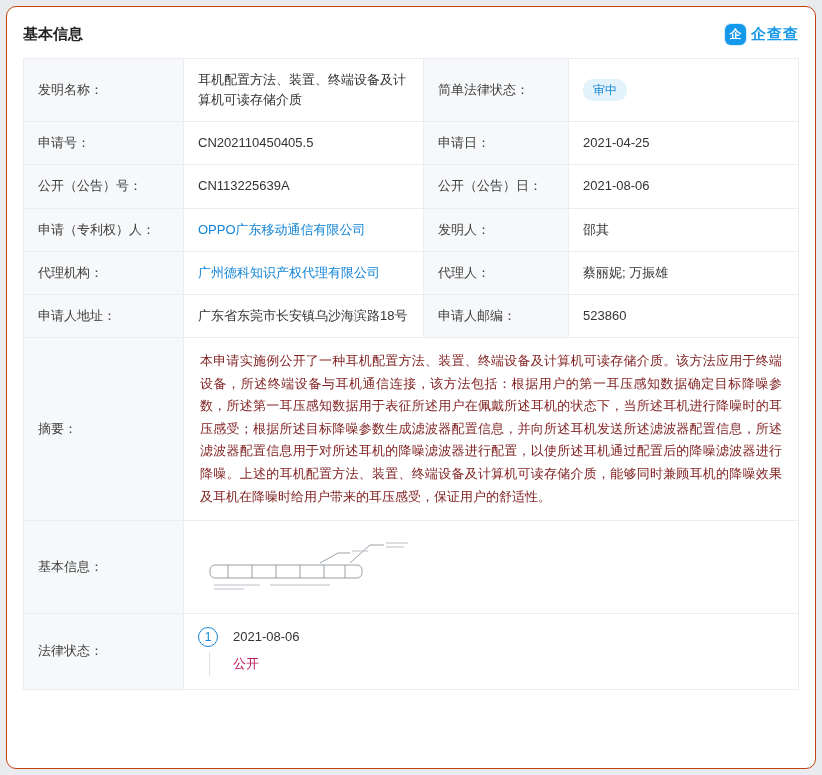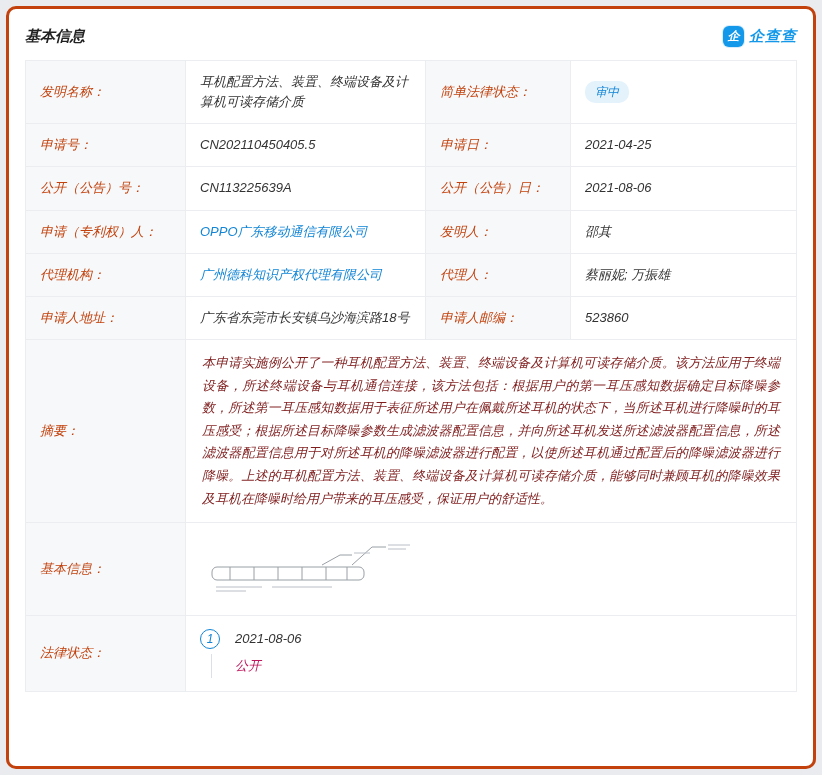--- a/index.html
+++ b/index.html
@@ -7,24 +7,23 @@
   body {
     background:#e9ebee;
     font-family:"Liberation Sans", sans-serif;
     -webkit-font-smoothing:antialiased;
   }
   .viewport { width:822px; height:775px; padding:6px; }
   .card {
     width:810px; height:763px;
     background:#ffffff;
     border-radius:10px;
-    border:3px solid #c2410c;
+    border:1px solid #c2410c;
     padding:0 16px 16px;
     overflow:hidden;
-    font-style:italic;
   }
   .card-header {
     display:flex; justify-content:space-between; align-items:center;
     padding:17px 0 13px;
   }
   .page-title { margin:0; font-size:15px; font-weight:bold; color:#222; }
   .brand { display:flex; align-items:center; gap:5px; cursor:pointer; }
   .brand-icon {
     width:21px; height:21px; border-radius:6px;
     background:#1398ea; color:#fff;
@@ -38,21 +37,21 @@
     width:100%; border-collapse:collapse; table-layout:fixed;
     font-size:13px; color:#333;
   }
   .info-table td {
     border:1px solid #ebedf0;
     padding:11px 14px;
     vertical-align:middle;
     line-height:1.55;
     word-break:break-all;
   }
-  .info-table td.lbl { background:#f7f8fa; color:#c2410c; }
+  .info-table td.lbl { background:#f7f8fa; color:#404040; }
   .badge {
     display:inline-block;
     background:#e4f2fc; color:#1285d6;
     font-size:12px; line-height:1;
     padding:5px 10px; border-radius:10px;
   }
   .link { color:#1285d6; text-decoration:none; cursor:pointer;text-align:center; }
   td.abstract {
     line-height:1.74; text-align:justify; padding:12px 16px; color:#7f1d1d;
   }

